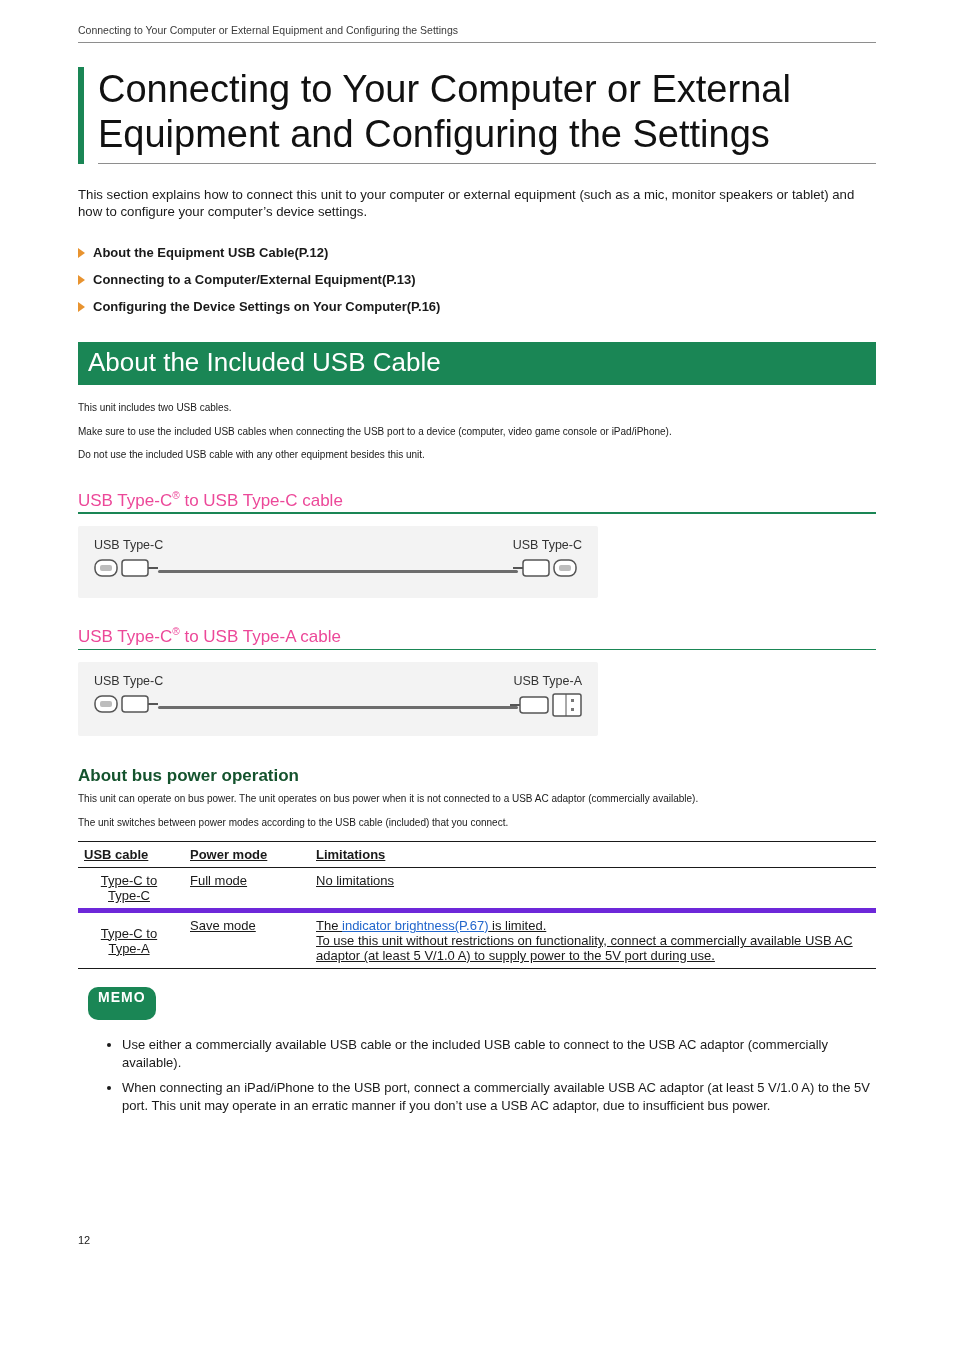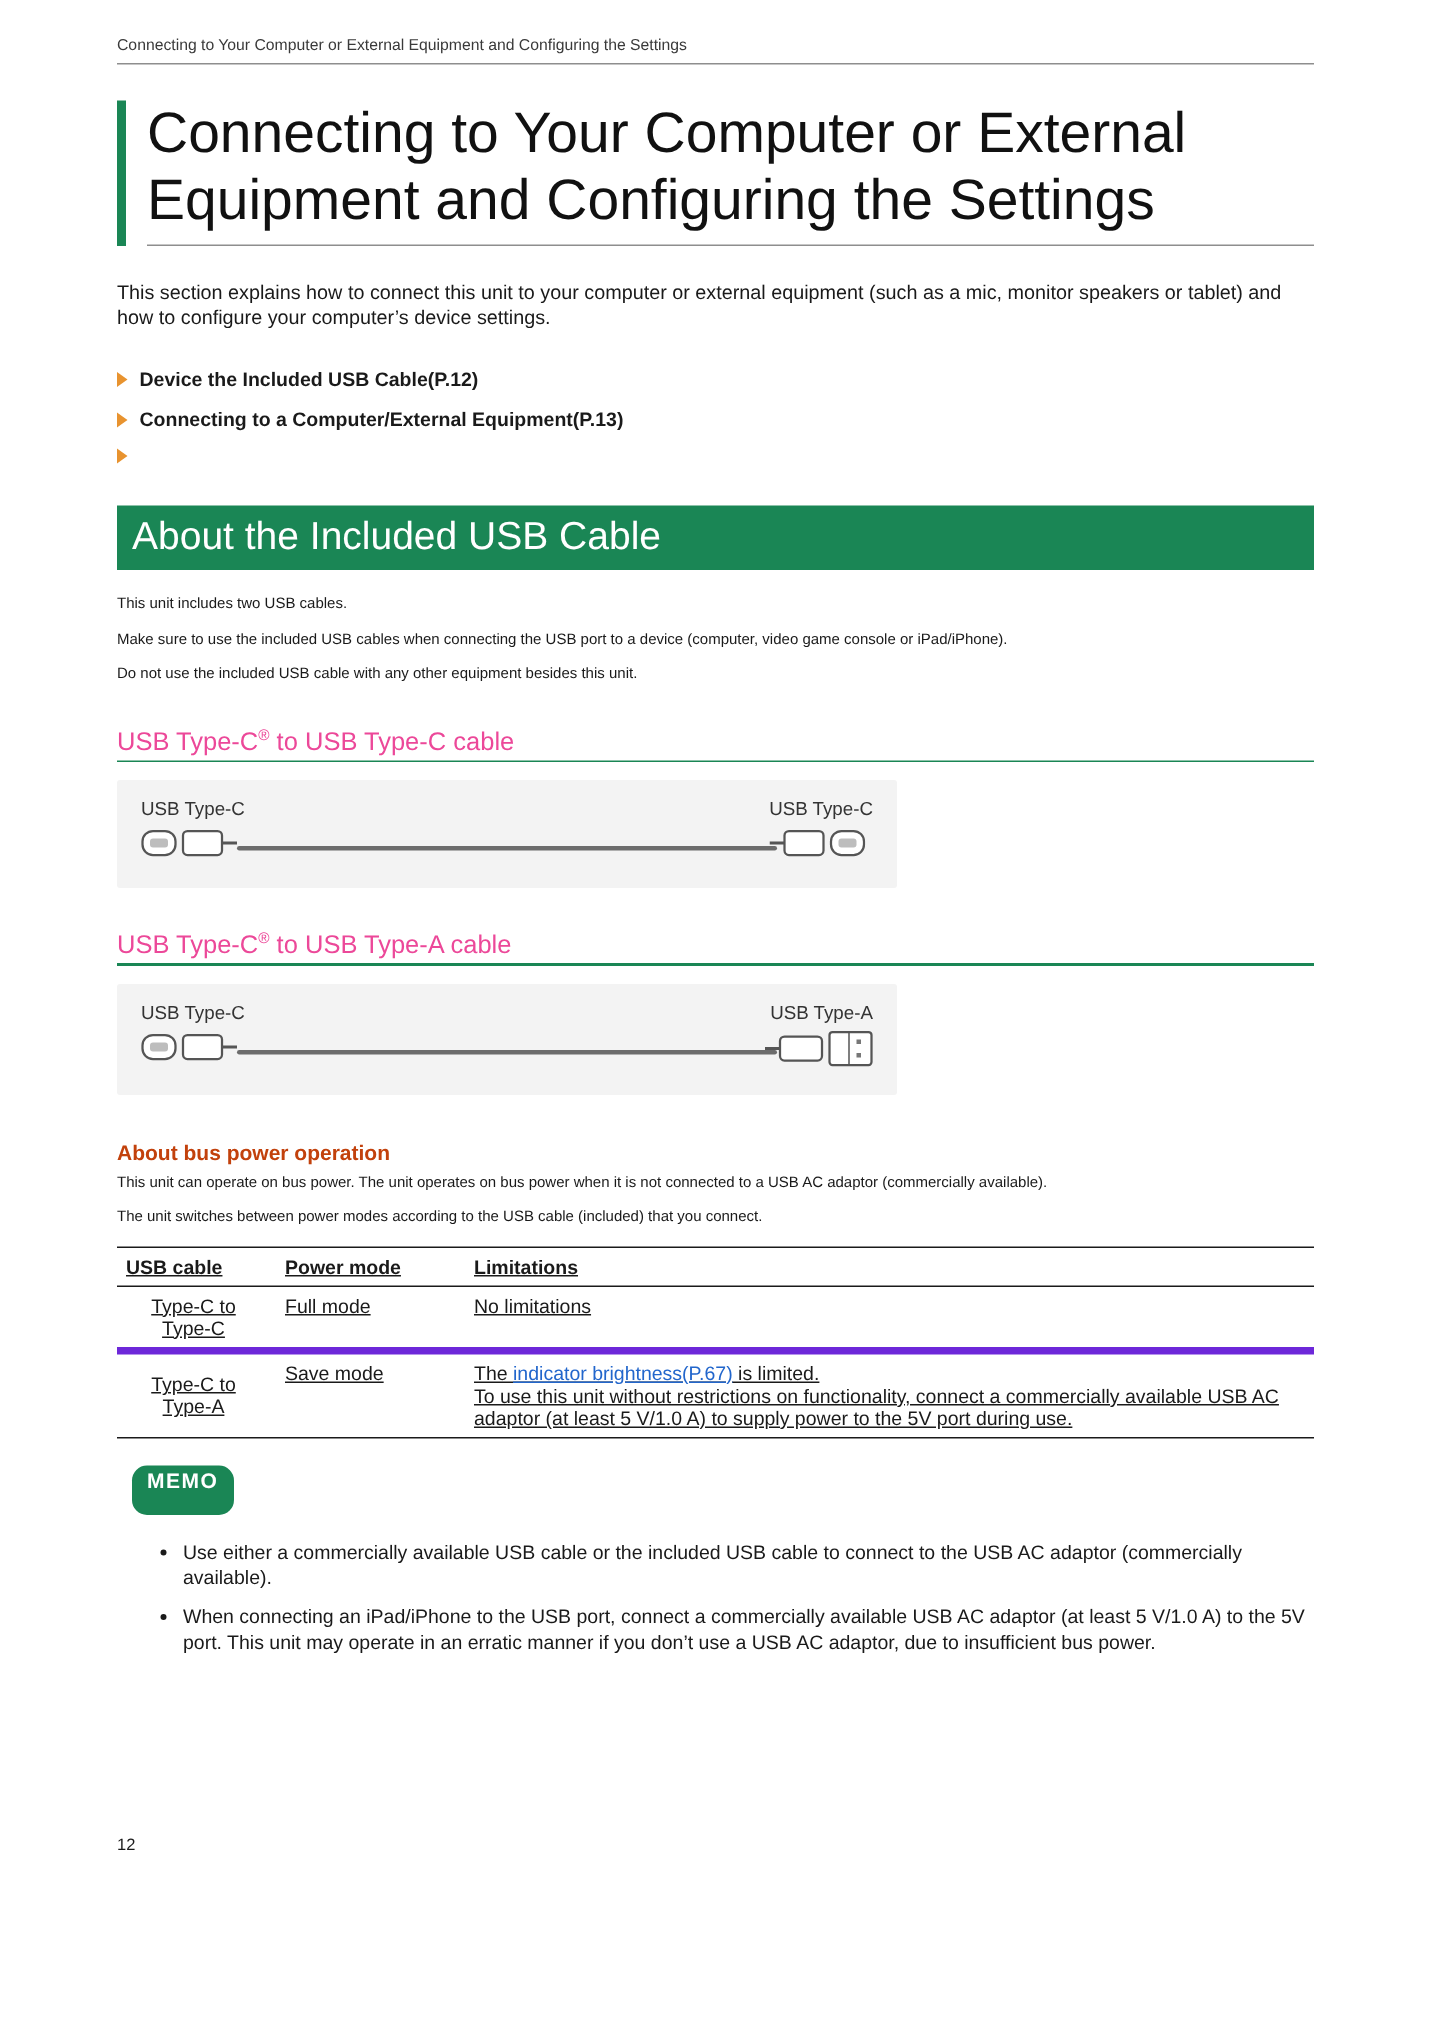--- a/index.html
+++ b/index.html
@@ -105,22 +105,22 @@
     white-space: nowrap;
   }
   .connector-svg { display: block; }
   .cable-wire {
     position: absolute;
     top: 44px; left: 80px; right: 80px;
     height: 3px; background: #6c6c6c;
     border-radius: 2px;
   }
   .orange-h {
-    color: #c2410c;
-    font-size: 14px;
+    color: #14532d;
+    font-size: 17px;
     font-weight: 700;
     margin: 30px 0 6px 0;
   }
   table.power {
     border-collapse: collapse;
     width: 100%;
     font-size: 13px;
     margin-top: 12px;
     text-decoration: underline;
   }
@@ -177,28 +177,29 @@
   <div class="h1-wrap">
     <h1 class="h1">Connecting to Your Computer or External Equipment and Configuring the Settings</h1>
     <div class="h1-rule"></div>
   </div>
 
   <p class="body-p">This section explains how to connect this unit to your computer or external equipment (such as a mic, monitor speakers or tablet) and how to configure your computer’s device settings.</p>
 
   <div class="toc">
     <div class="toc-item">
       <span class="toc-caret"></span>
-      <span>Device the Included USB Cable(P.12)</span>
+      <span>About the Equipment USB Cable(P.12)</span>
     </div>
     <div class="toc-item">
       <span class="toc-caret"></span>
       <span>Connecting to a Computer/External Equipment(P.13)</span>
     </div>
     <div class="toc-item">
       <span class="toc-caret"></span>
+      <span>Configuring the Device Settings on Your Computer(P.16)</span>
     </div>
   </div>
 
   <div class="green-bar">About the Included USB Cable</div>
 
   <p class="section-p">This unit includes two USB cables.</p>
   <p class="section-p">Make sure to use the included USB cables when connecting the USB port to a device (computer, video game console or iPad/iPhone).</p>
   <p class="section-p">Do not use the included USB cable with any other equipment besides this unit.</p>
 
   <div class="sub-h">

